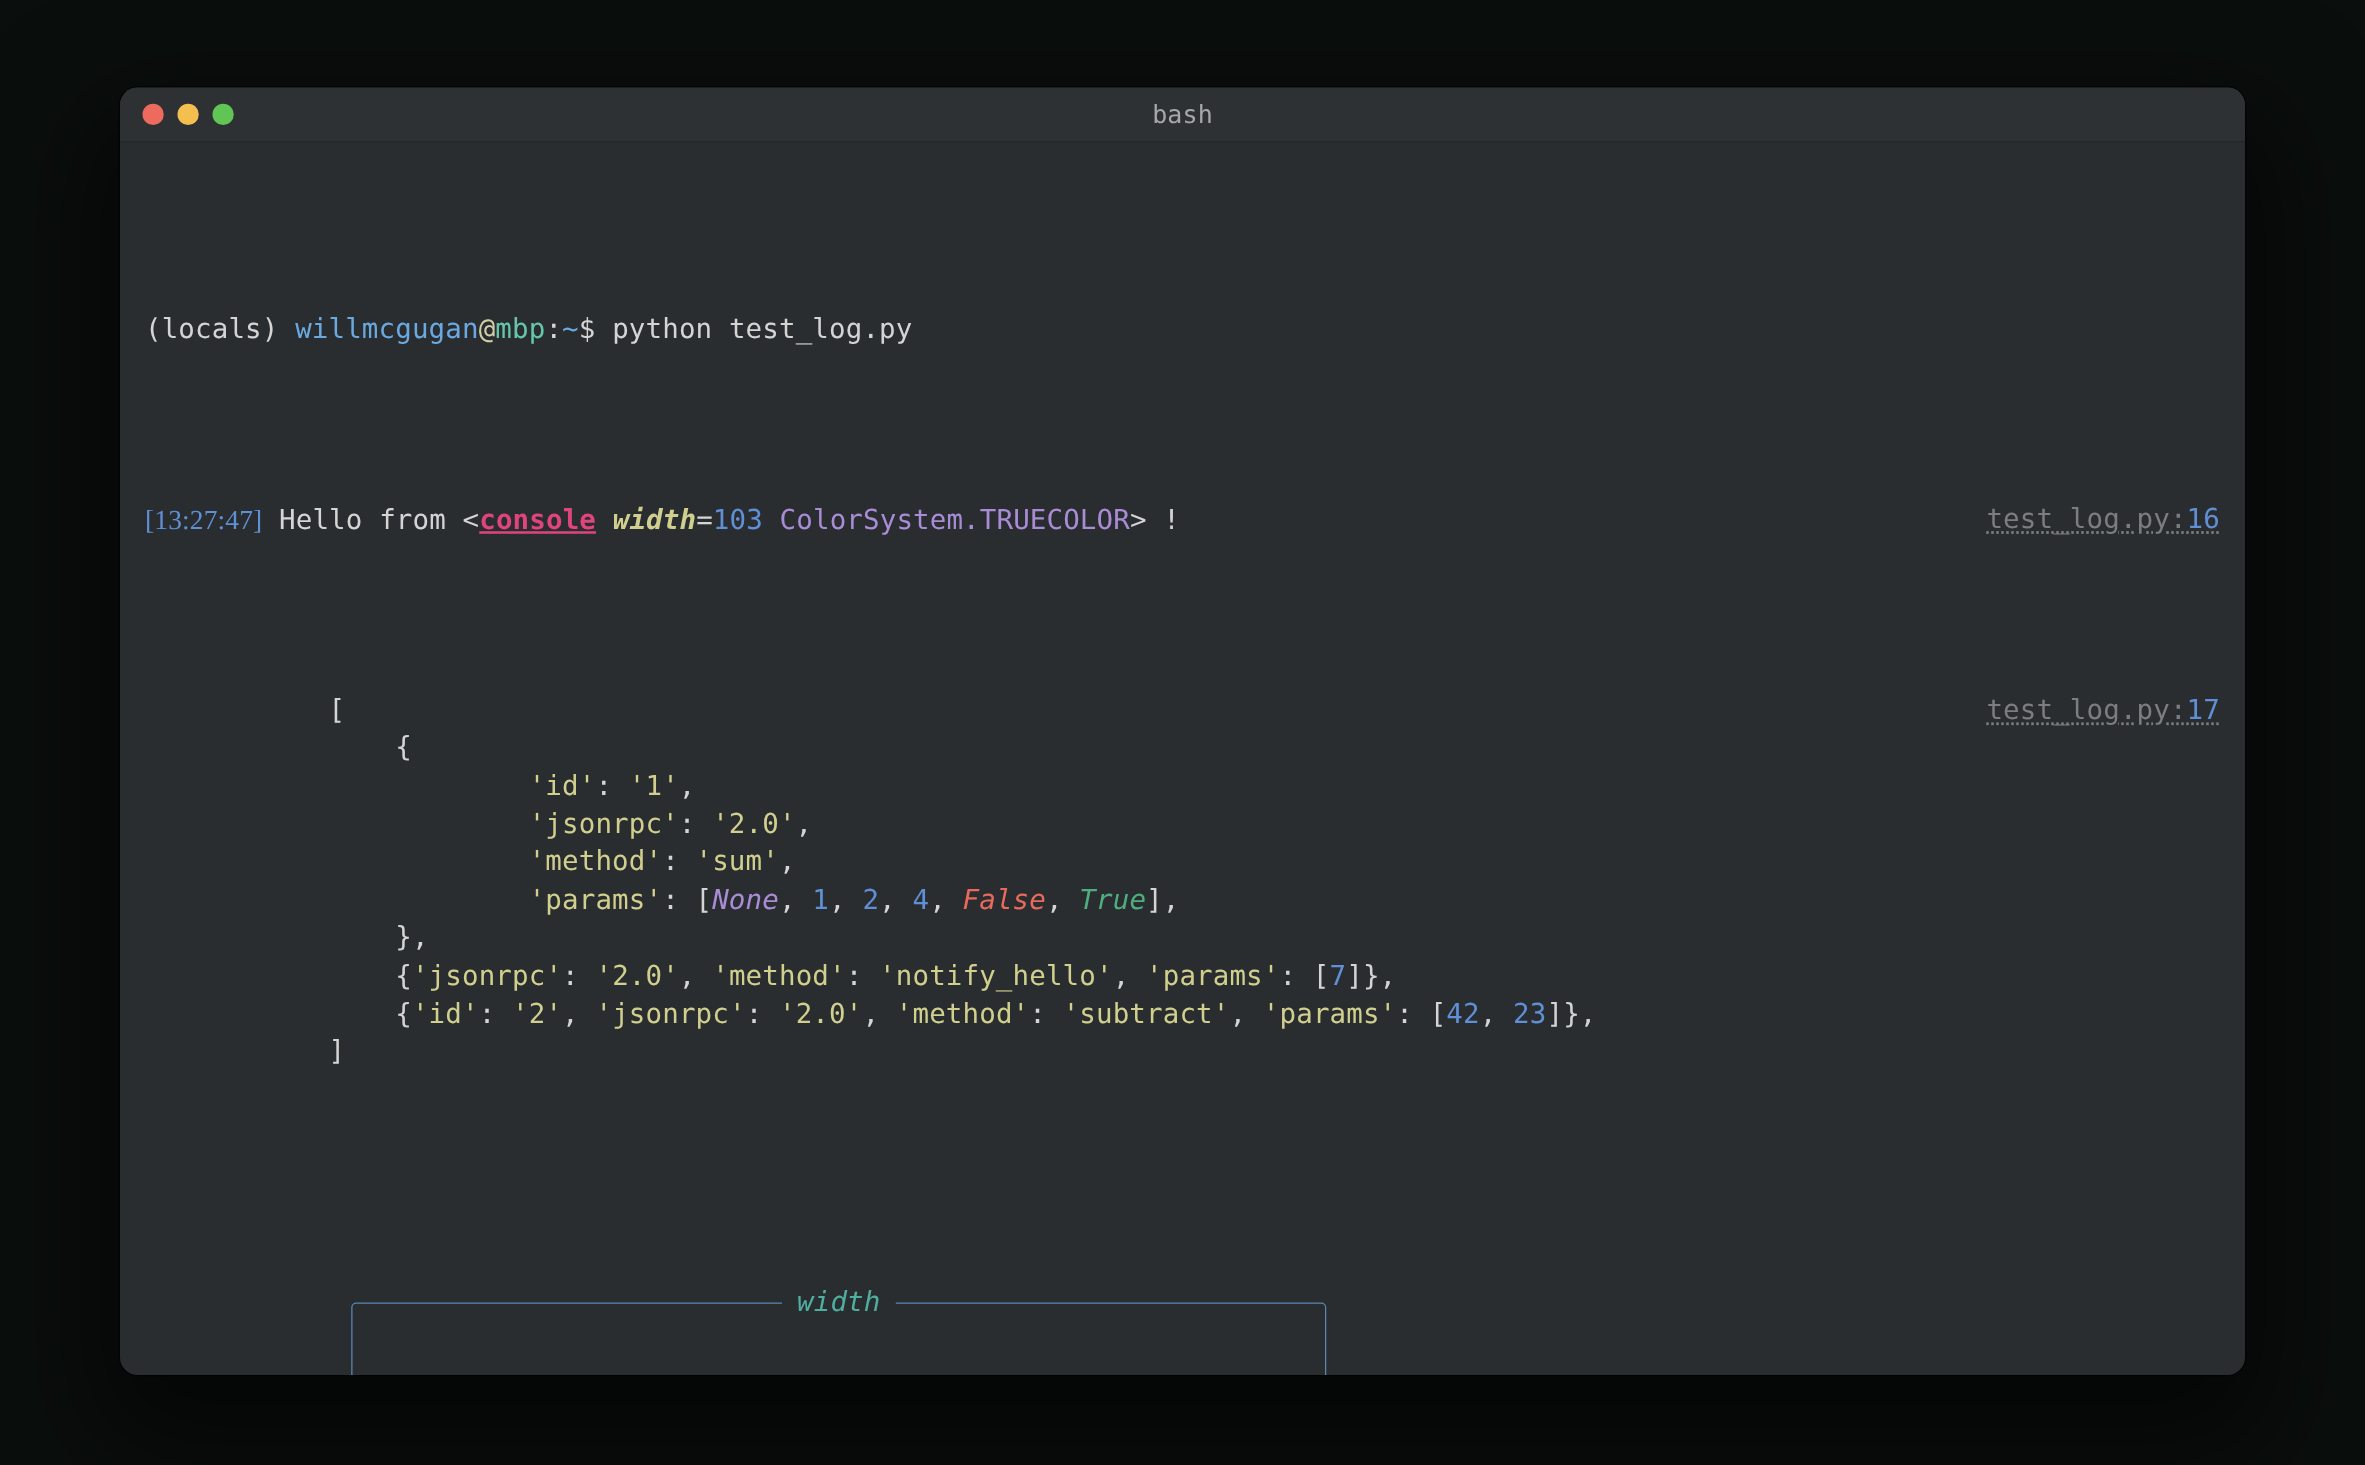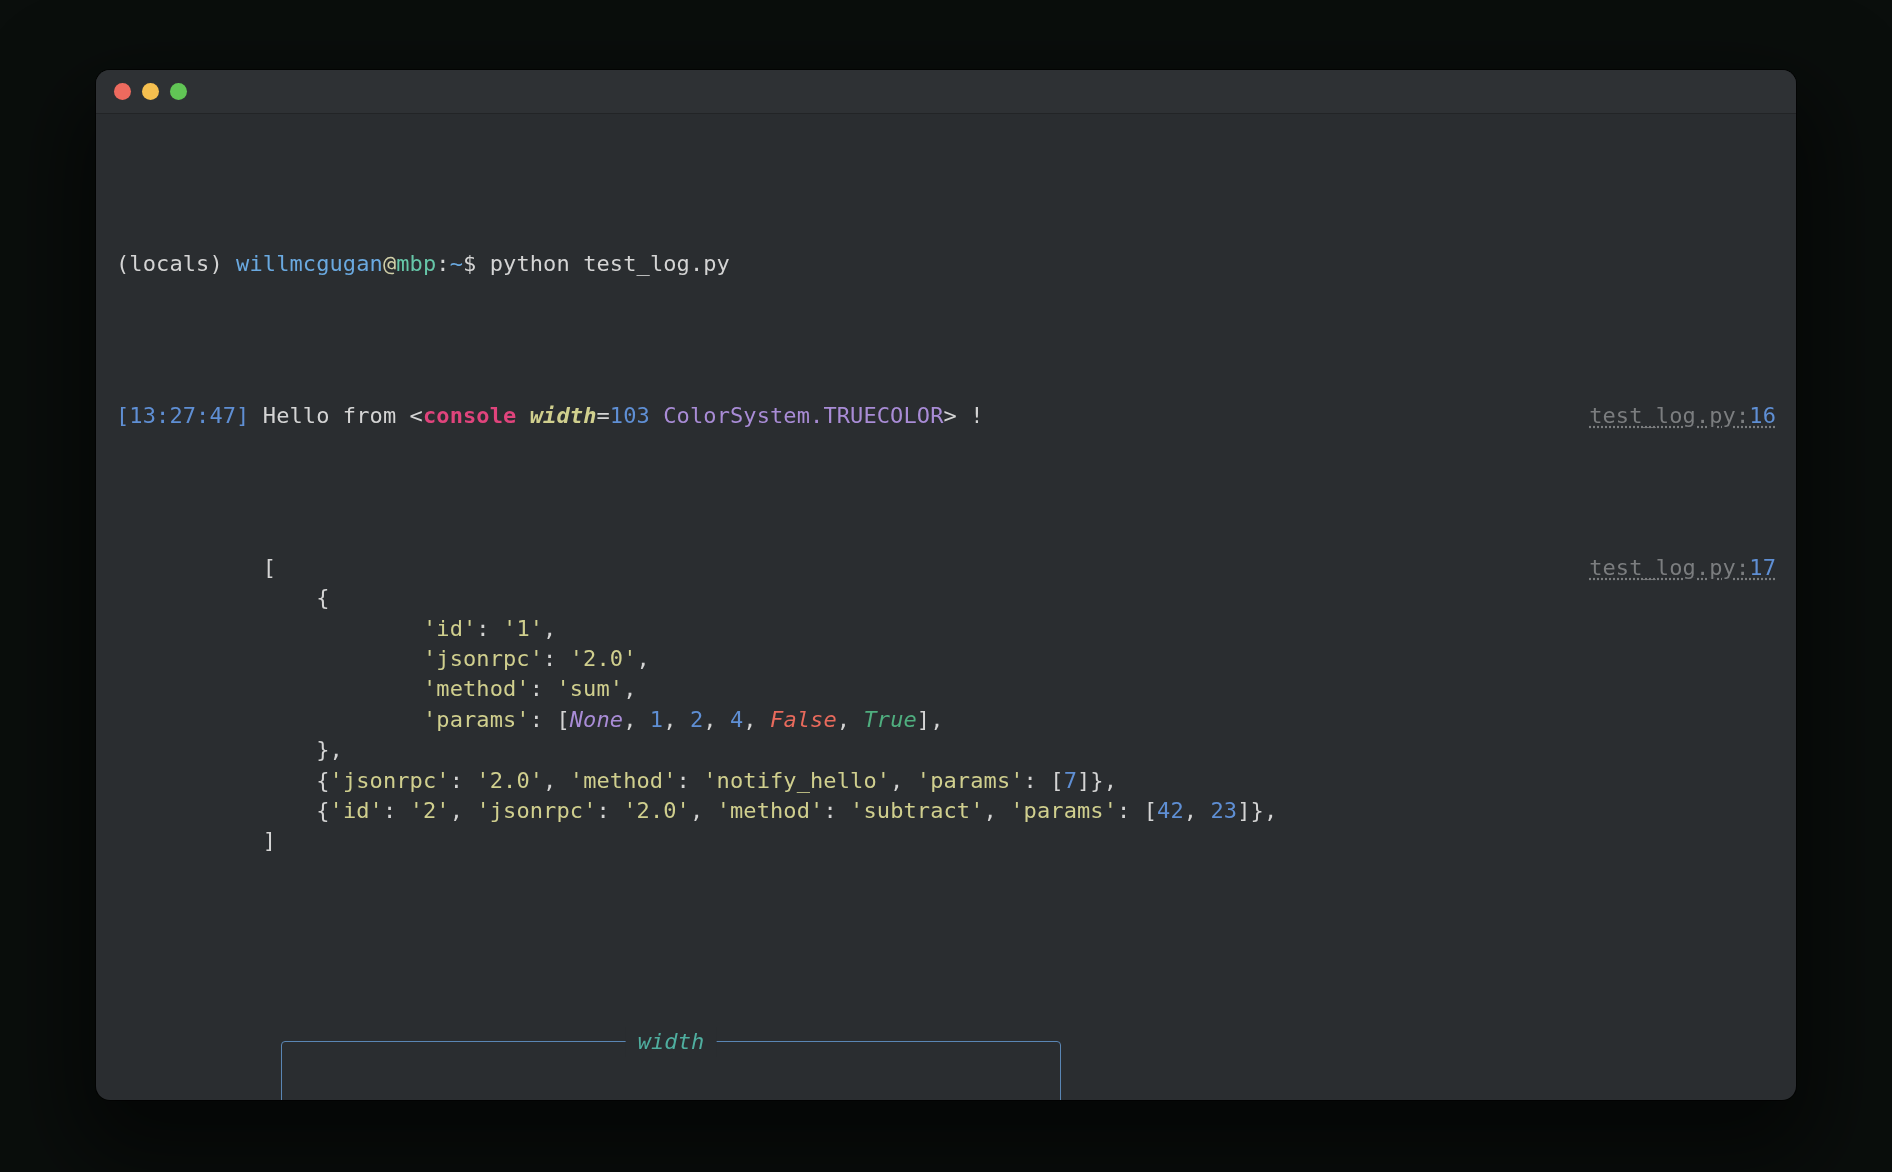--- a/index.html
+++ b/index.html
@@ -105,24 +105,24 @@
 
   .env { color: var(--text-default); }
   .user { color: var(--user); }
   .at   { color: var(--at); }
   .host { color: var(--host); }
   .colon{ color: var(--text-default); }
   .path { color: var(--path); }
   .ps   { color: var(--text-default); }
   .cmd  { color: var(--text-default); margin-top: 20px; }
 
-  .ts    { color: var(--ts); }
+  .ts    { color: var(--ts); font-family: Liberation Serif, serif; }
   .txt   { color: var(--text-default); }
   .angle { color: var(--repr-angle); }
-  .rc    { color: var(--repr-class); font-weight: 600; }
+  .rc    { color: var(--repr-class); font-weight: 600; text-decoration: underline; }
   .ra    { color: var(--repr-attr); font-style: italic; font-weight: bold; }
   .req   { color: var(--repr-eq); }
   .rnum  { color: var(--num); }
   .renum { color: var(--repr-enum); }
 
   .punct { color: var(--text-default); }
   .str   { color: var(--str); margin-top: 44px; }
   .num   { color: var(--num); font-weight: 500; }
   .none  { color: var(--none); font-style: italic; }
   .false { color: var(--false); font-style: italic; font-weight: 500; }
@@ -154,20 +154,21 @@
 <body>
 
 <div class="stage">
   <div class="window">
     <div class="titlebar">
       <div class="traffic">
         <div class="dot red"></div>
         <div class="dot yellow"></div>
         <div class="dot green"></div>
       </div>
+      <div class="title">bash</div>
     </div>
 
     <div class="body">
 
       
       <div class="line">
         <div class="main"><span class="env">(locals) </span><span class="user">willmcgugan</span><span class="at">@</span><span class="host">mbp</span><span class="colon">:</span><span class="path">~</span><span class="ps">$ </span><span class="cmd">python test_log.py</span></div>
       </div>
 
       

